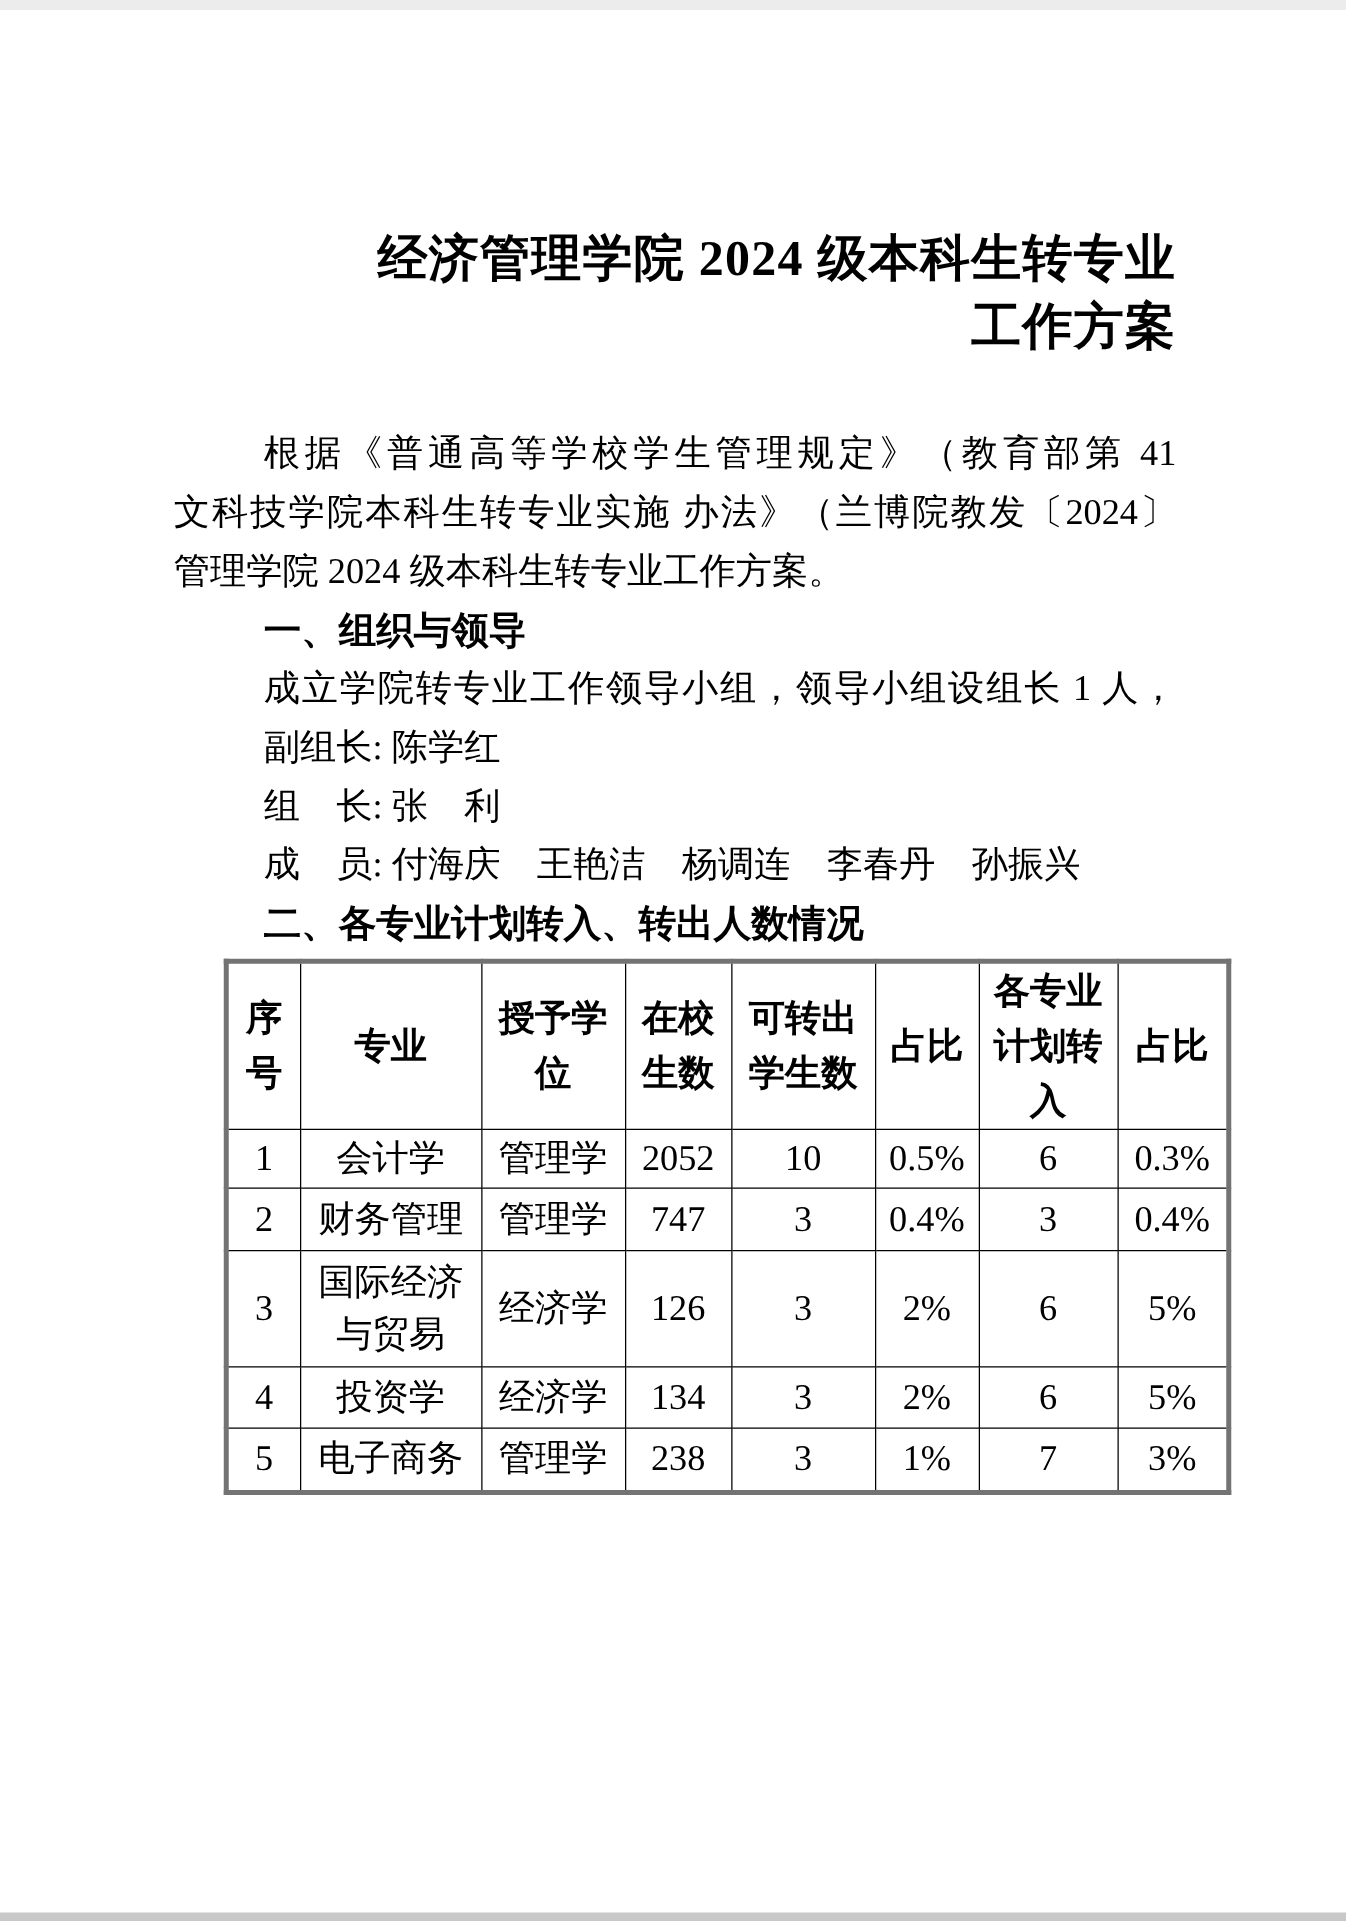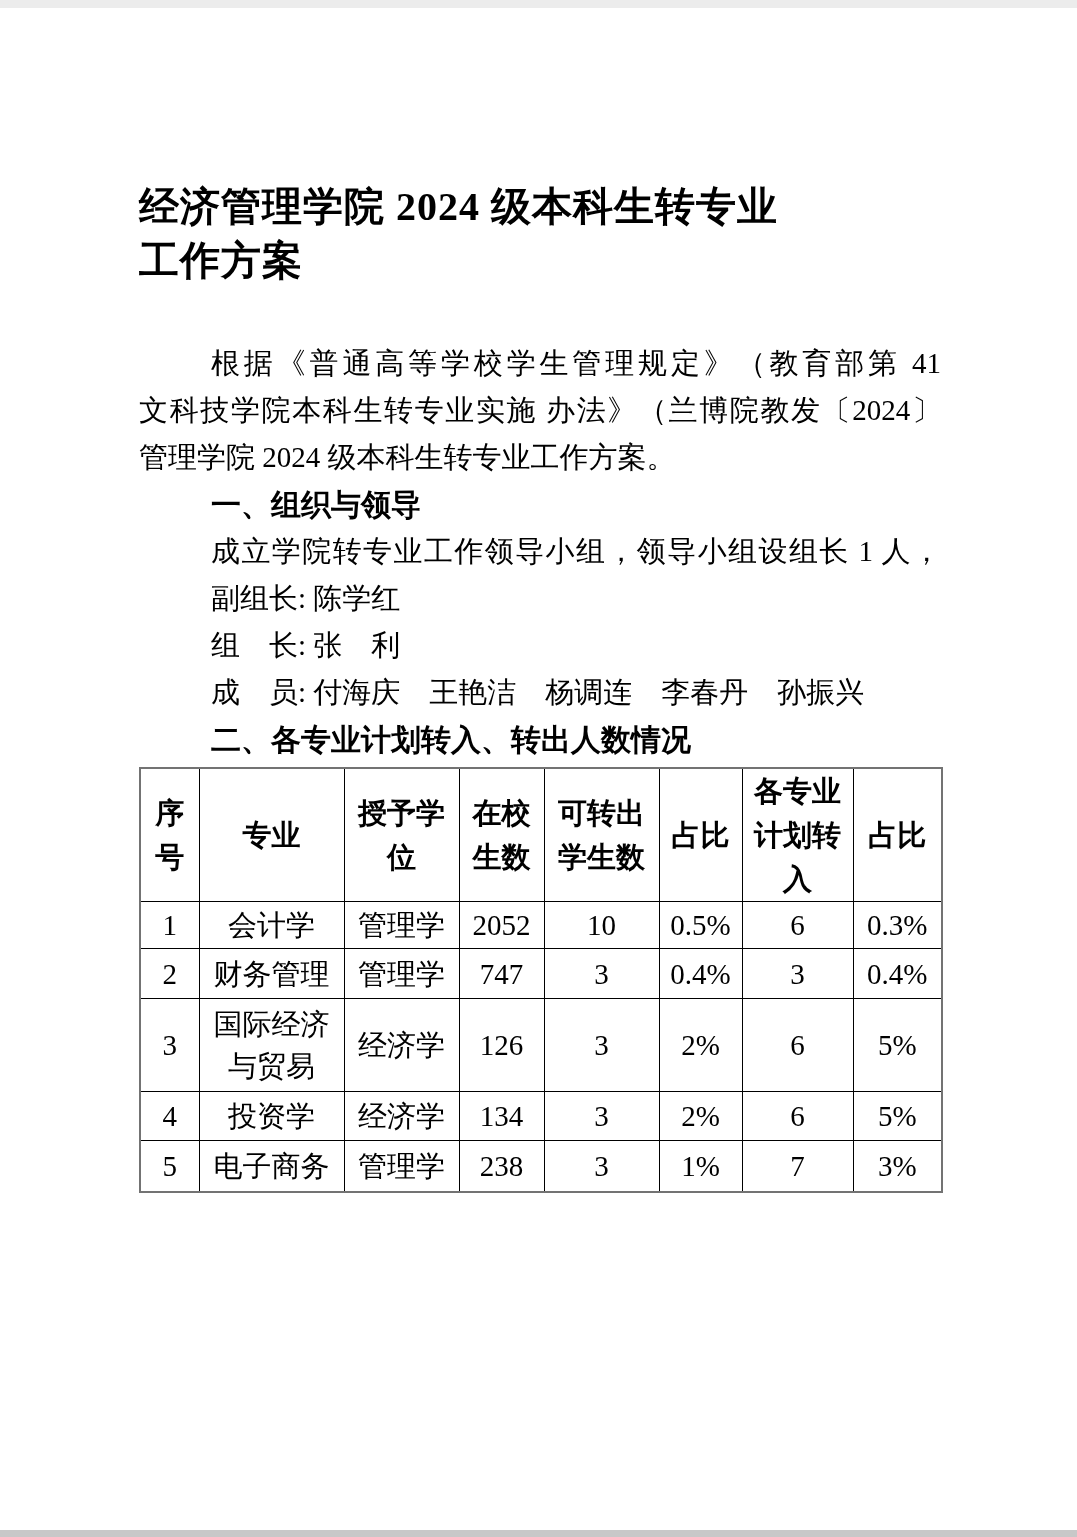--- a/index.html
+++ b/index.html
@@ -29,21 +29,21 @@
     background: #c8c8c8;
   }
   .content {
     position: absolute;
     left: 139px;
     top: 0;
     width: 802px;
   }
   .doc-title {
     margin-top: 180px;
-    text-align: left;
+    text-align: right;
     font-weight: bold;
     font-size: 40px;
     line-height: 54px;
     letter-spacing: 1px;
     font-family: "Liberation Serif", "DejaVu Serif", serif;
   }
   .flow {
     margin-top: 52px;
     font-size: 29px;
     line-height: 47px;
@@ -72,21 +72,21 @@
     font-size: 29px;
   }
   table.transfer th, table.transfer td {
     border: 1.5px solid #000000;
     text-align: center;
     vertical-align: middle;
     padding: 0 4px;
     line-height: 44px;
     overflow: hidden;
   }
-  table.transfer { border: 2px solid #737373; }
+  table.transfer { border: 4px solid #737373; margin-left: 40px; }
   table.transfer th {
     font-weight: bold;
     font-family: "Liberation Serif", "DejaVu Serif", serif;
   }
   table.transfer td { line-height: 42px; }
   tr.h-row  { height: 94px; }
   tr.r1 { height: 47px; }
   tr.r2 { height: 50px; }
   tr.r3 { height: 93px; }
   tr.r4 { height: 49px; }

